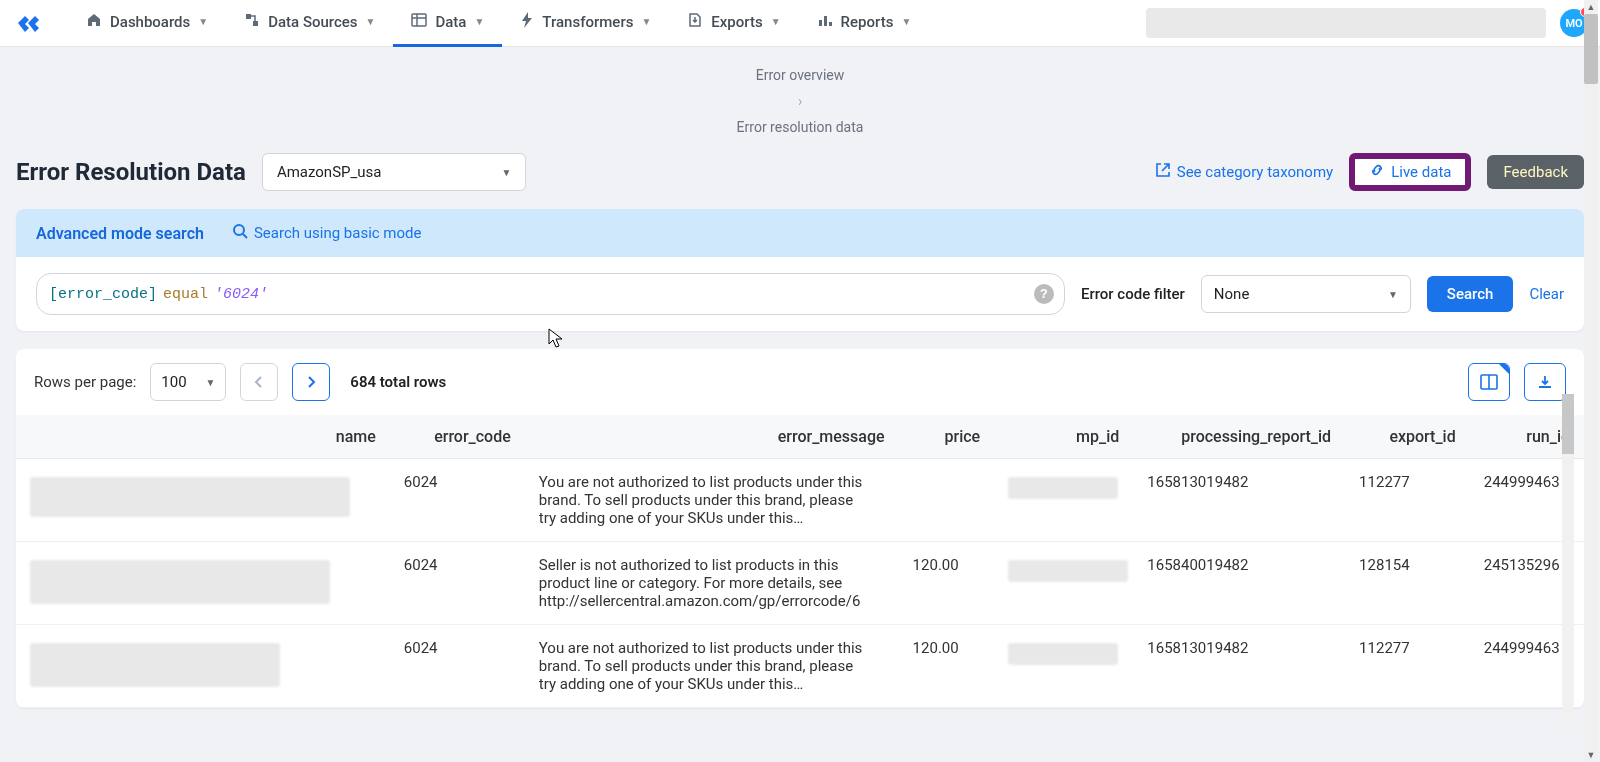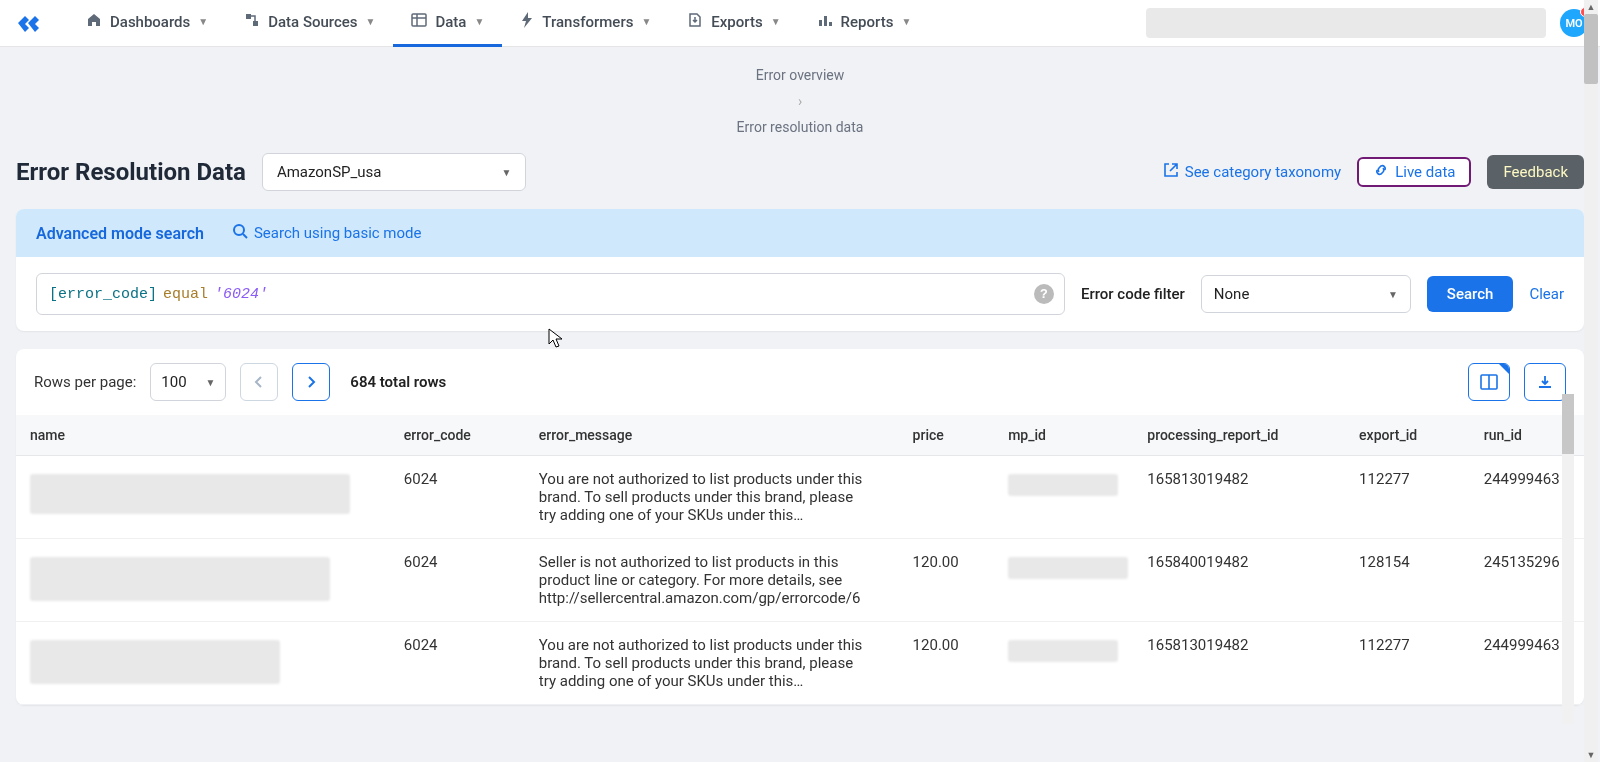--- a/index.html
+++ b/index.html
@@ -74,21 +74,21 @@
   display: flex; align-items: center; gap: 120px;
   font-size: 15px; cursor: pointer;
 }
 .head-spacer { flex: 1; }
 .link-btn {
   display: flex; align-items: center; gap: 6px;
   color: #1a73e8; font-size: 15px; cursor: pointer;
 }
 .outline-btn {
   display: flex; align-items: center; gap: 6px;
-  border: 2px solid #701a75; color: #1a73e8;
+  border: 6px solid #701a75; color: #1a73e8;
   padding: 3px 14px; border-radius: 6px;
   font-size: 15px; cursor: pointer; background: #fff;
 }
 .dark-btn {
   background: #5a6268; color: #fef9c3; padding: 8px 16px;
   border-radius: 6px; font-size: 15px; cursor: pointer;
 }
 .search-card {
   background: #fff; border-radius: 8px; margin-bottom: 18px;
   box-shadow: 0 1px 2px rgba(0,0,0,0.06);
@@ -103,21 +103,21 @@
   color: #1668dc; font-weight: 600; font-size: 16px;
 }
 .search-header .switch-mode {
   color: #1a73e8; font-size: 15px; cursor: pointer;
   display: flex; align-items: center; gap: 6px;
 }
 .search-body {
   padding: 16px 20px; display: flex; align-items: center; gap: 16px;
 }
 .query-input {
-  flex: 1; height: 42px; border: 1px solid #d1d5db; border-radius: 6px;
+  flex: 1; height: 42px; border: 1px solid #d1d5db; border-radius: 15px;
   padding: 0 42px 0 12px;
   display: flex; align-items: center;
   font-family: "Courier New", monospace; font-size: 15px;
   position: relative; background: #fff;
 }
 .query-input .token-field { color: #0b7285; }
 .query-input .token-op { color: #a87d2b; margin: 0 6px; }
 .query-input .token-val { color: #8b5cf6; font-style: italic; }
 .query-input .q-icon {
   position: absolute; right: 10px; width: 20px; height: 20px;
@@ -165,22 +165,22 @@
   color: #1a73e8; cursor: pointer; background: #fff; position: relative;
 }
 .icon-btn .corner {
   position: absolute; top: 0; right: 0;
   border-width: 0 10px 10px 0; border-style: solid;
   border-color: transparent #1a73e8 transparent transparent;
   border-top-right-radius: 5px;
 }
 table { width: 100%; border-collapse: collapse; table-layout: fixed; }
 th {
-  text-align: left; padding: 12px 14px;
-  background: #f6f8fa; font-weight: 500; font-size: 14px;
+  text-align: right; padding: 12px 14px;
+  background: #f6f8fa; font-weight: 500; font-size: 16px;
   border-bottom: 1px solid #e5e7eb; color: #333;
 }
 td {
   padding: 14px; vertical-align: top;
   border-bottom: 1px solid #eef0f2;
   font-size: 15px; color: #333;
 }
 .blur-block {
   background: #e8e8e8; border-radius: 3px; height: 22px;
   filter: blur(1px);

